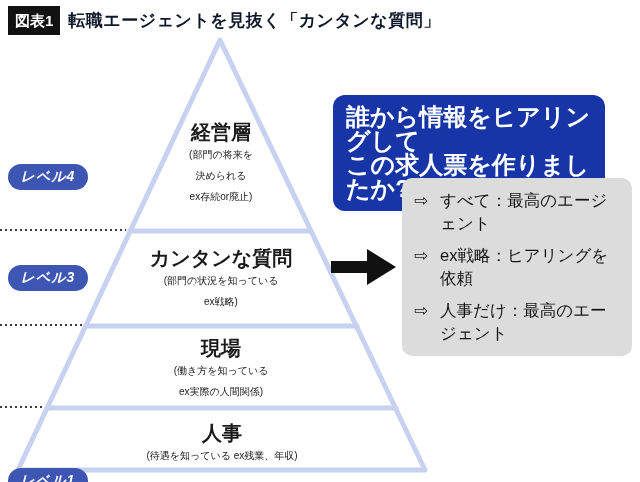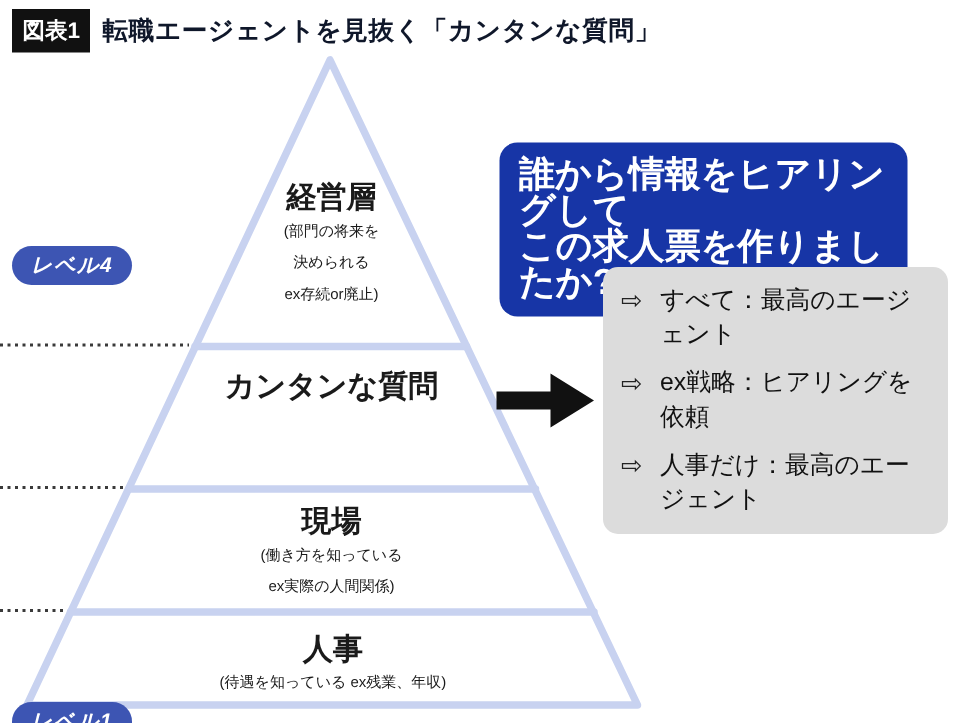--- a/index.html
+++ b/index.html
@@ -63,30 +63,33 @@
 
     <polygon points="331,261 367,261 367,249 396,267 367,285 367,273 331,273" fill="#111"></polygon>
   </svg>
 
   <div class="header">
     <span class="fig-tag">図表1</span>
     <span class="fig-title">転職エージェントを見抜く「カンタンな質問」</span>
   </div>
 
   <div class="pill pill4">レベル4</div>
+  <div class="pill pill3">レベル3</div>
   <div class="pill pill1">レベル1</div>
 
   <div class="tier tier4">
     <div class="tier-title">経営層</div>
     <div class="tier-sub">(部門の将来を
 決められる
 ex存続or廃止)</div>
   </div>
   <div class="tier tier3">
     <div class="tier-title">カンタンな質問</div>
+    <div class="tier-sub">(部門の状況を知っている
+ex戦略)</div>
   </div>
   <div class="tier tier2">
     <div class="tier-title">現場</div>
     <div class="tier-sub">(働き方を知っている
 ex実際の人間関係)</div>
   </div>
   <div class="tier tier1">
     <div class="tier-title">人事</div>
     <div class="tier-sub">(待遇を知っている ex残業、年収)</div>
   </div>

